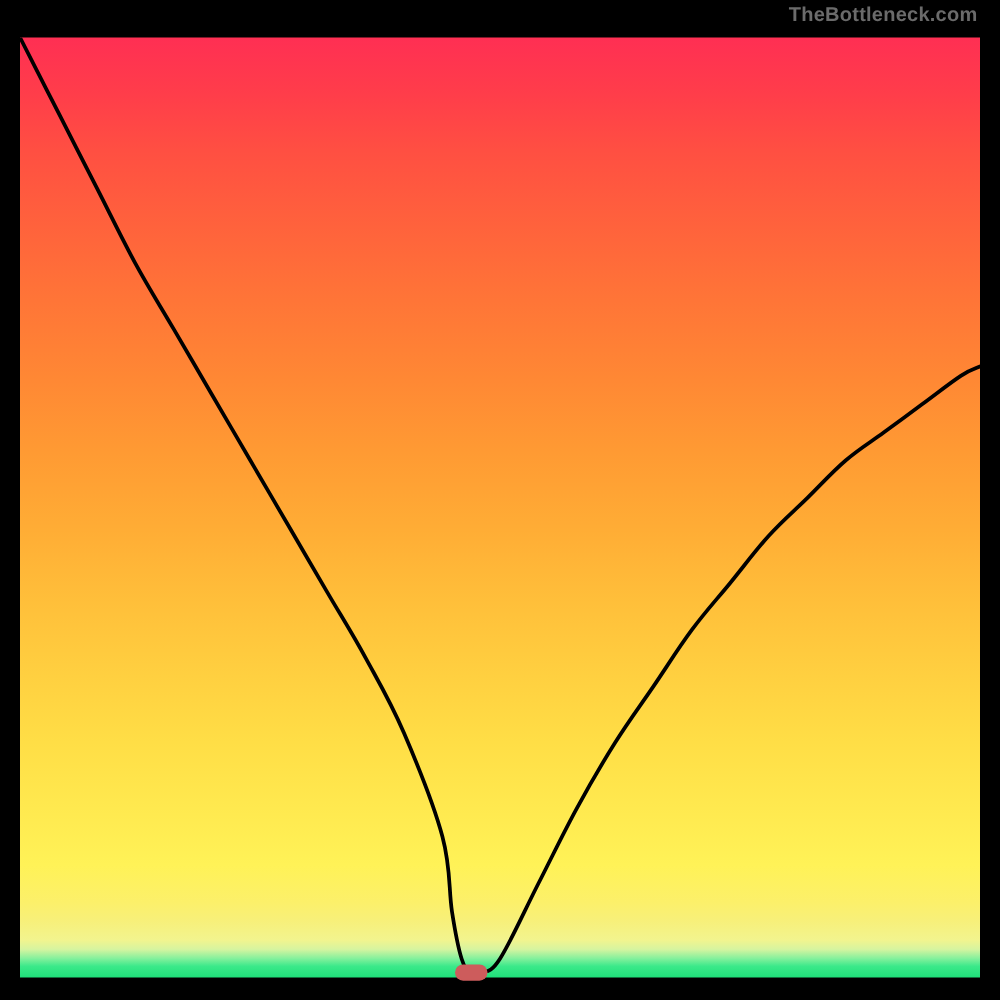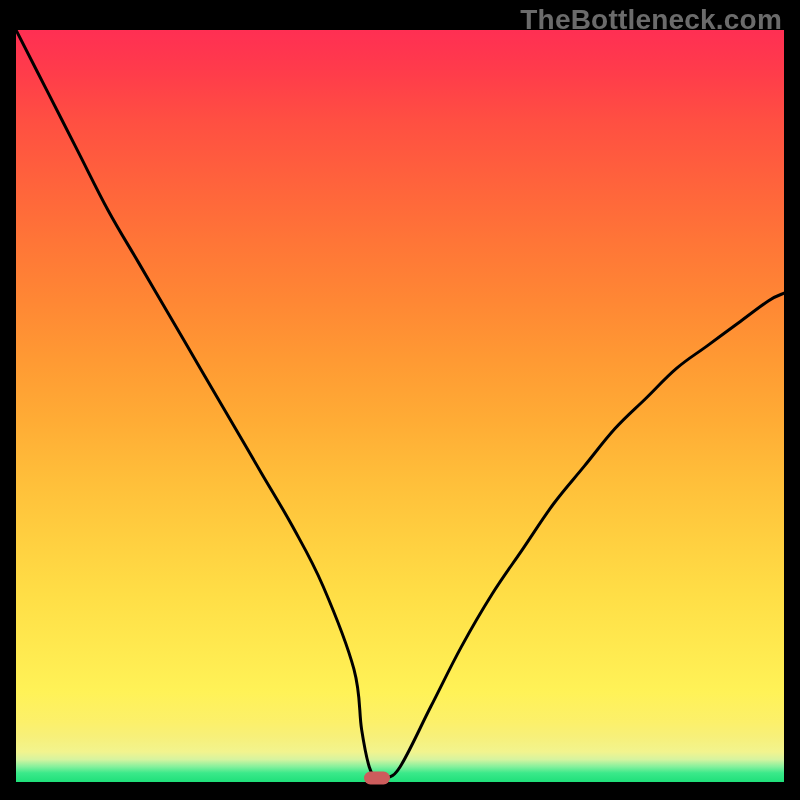--- a/index.html
+++ b/index.html
@@ -14,21 +14,21 @@
   .frame {
     position: relative;
     width: 800px;
     height: 800px;
     background: #000;
   }
   .watermark {
     position: absolute;
     top: 4px;
     right: 18px;
-    font-size: 28px;
+    font-size: 16px;
     font-weight: bold;
     color: #6b6b6b;
     letter-spacing: 0.2px;
     z-index: 5;
   }
   .plot-area {
     position: absolute;
     left: 16px;
     top: 30px;
     width: 768px;

